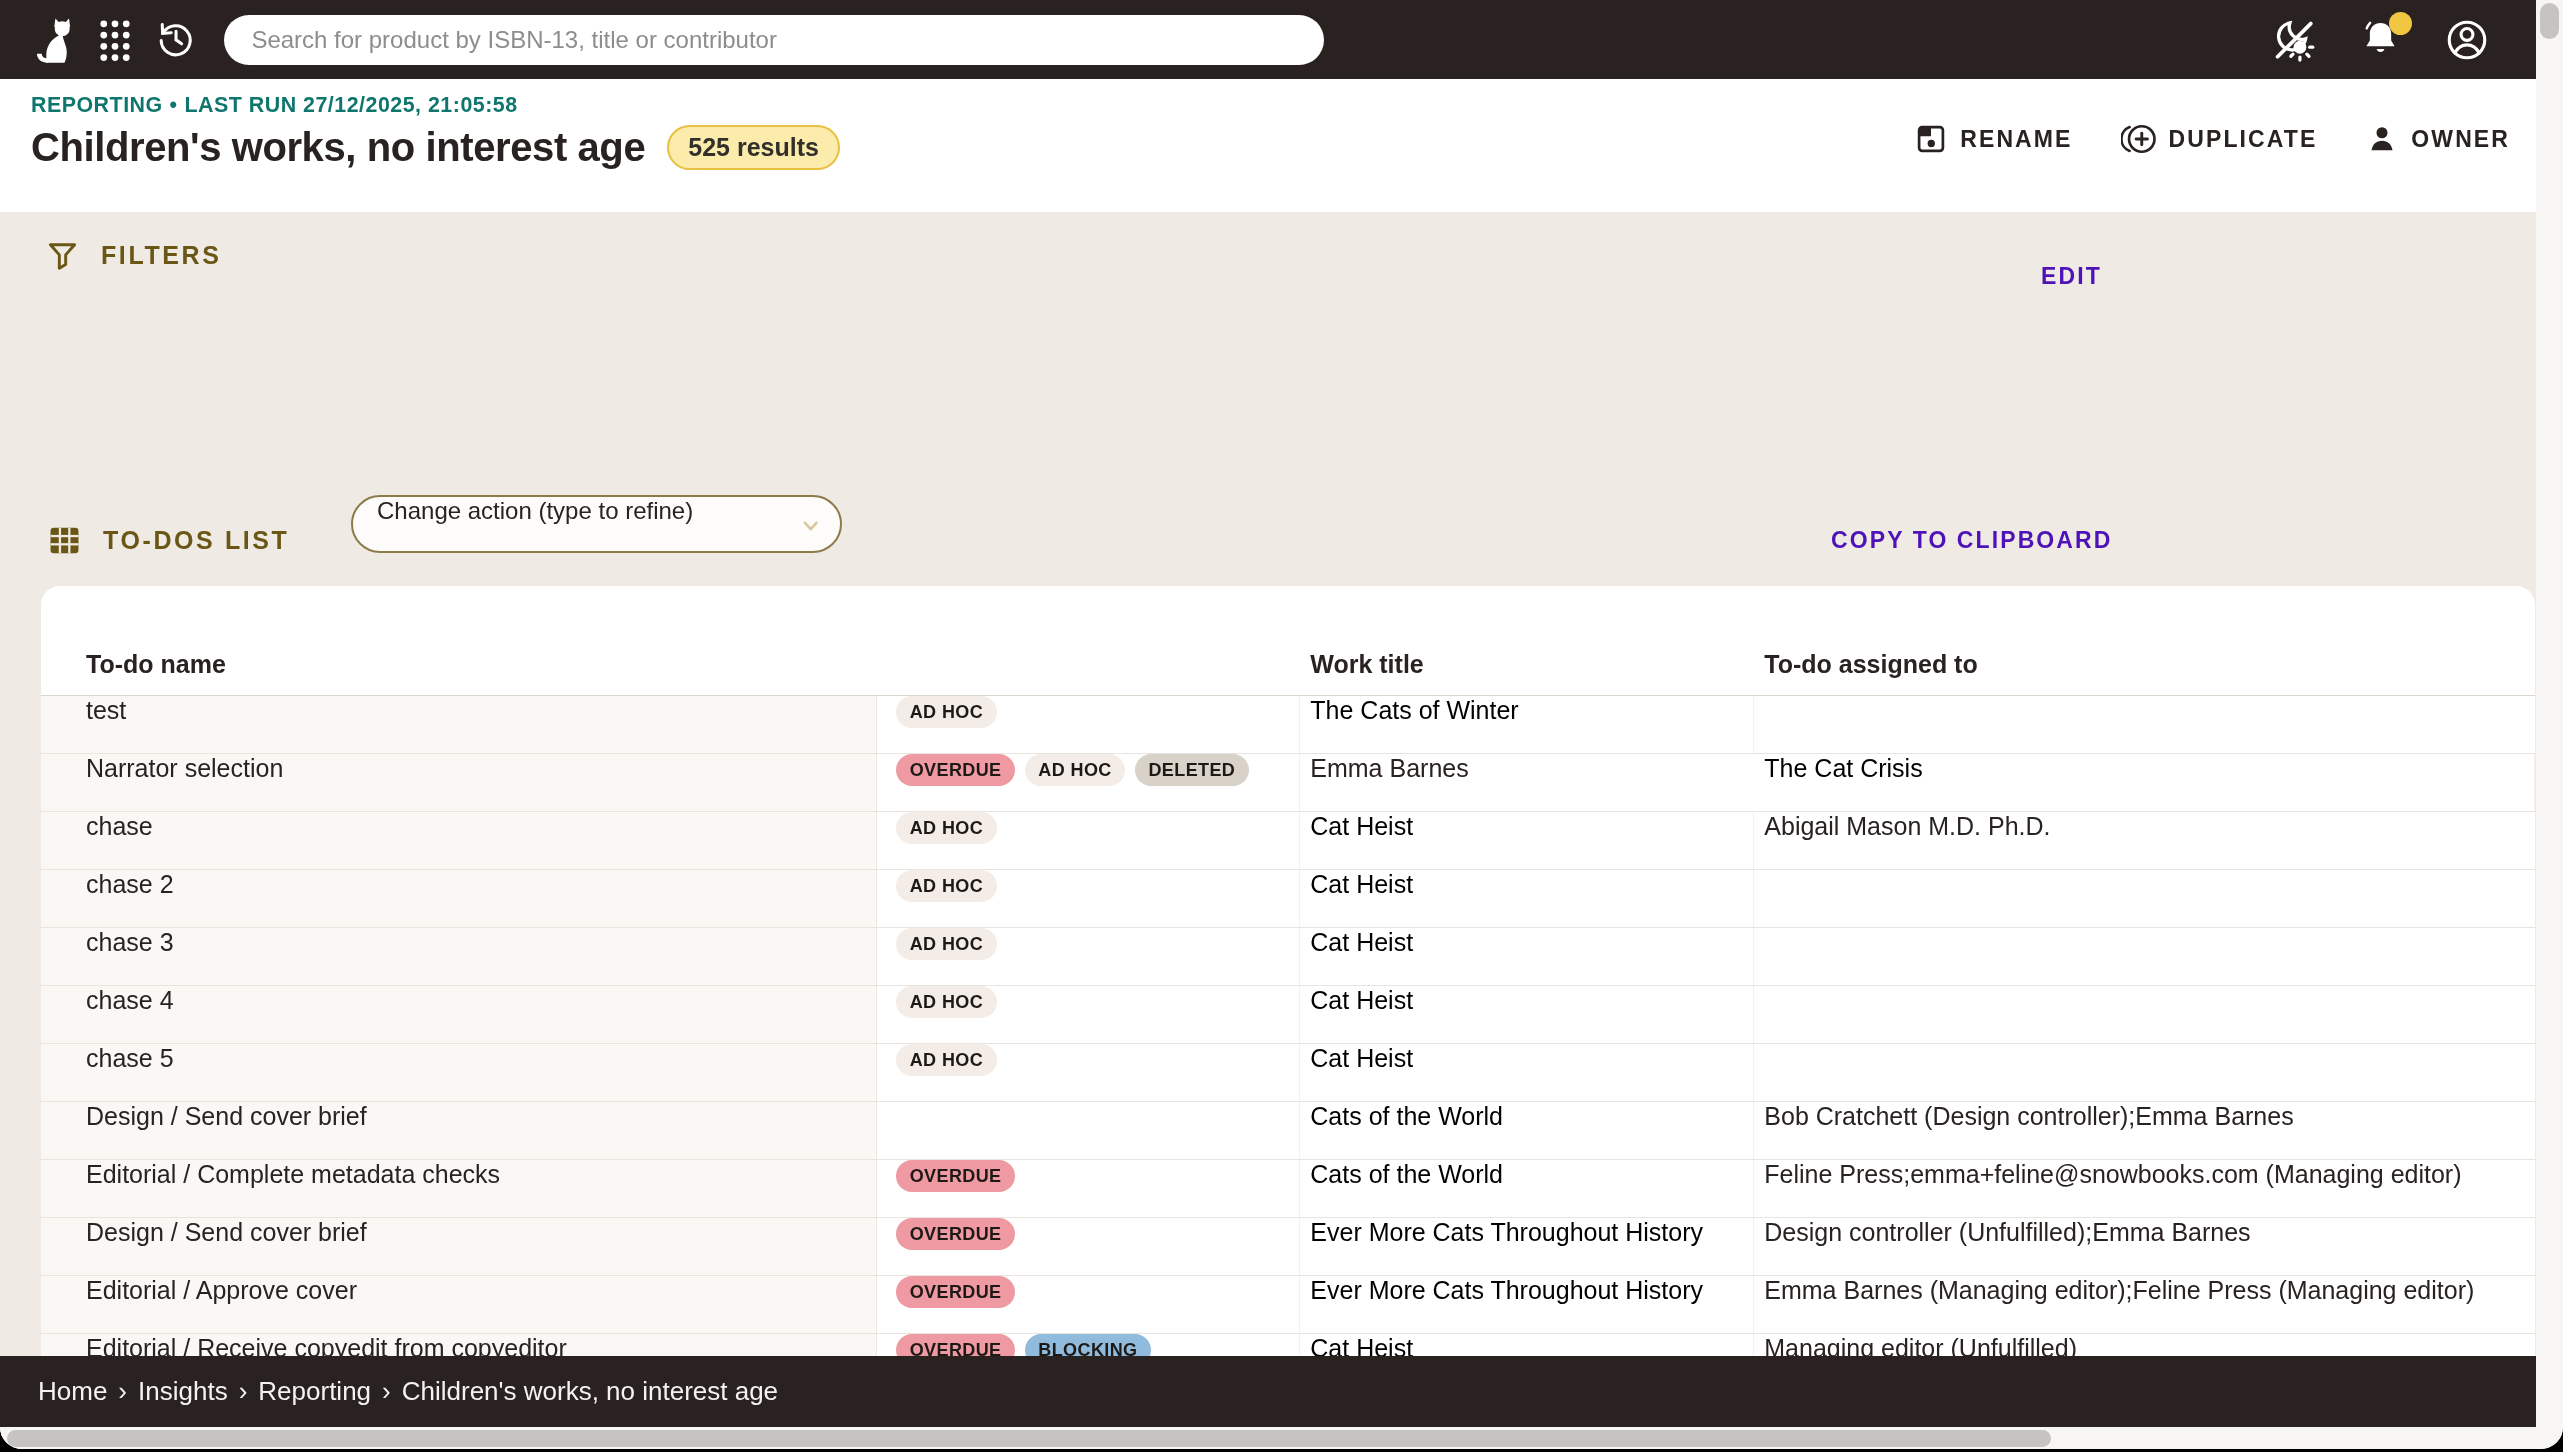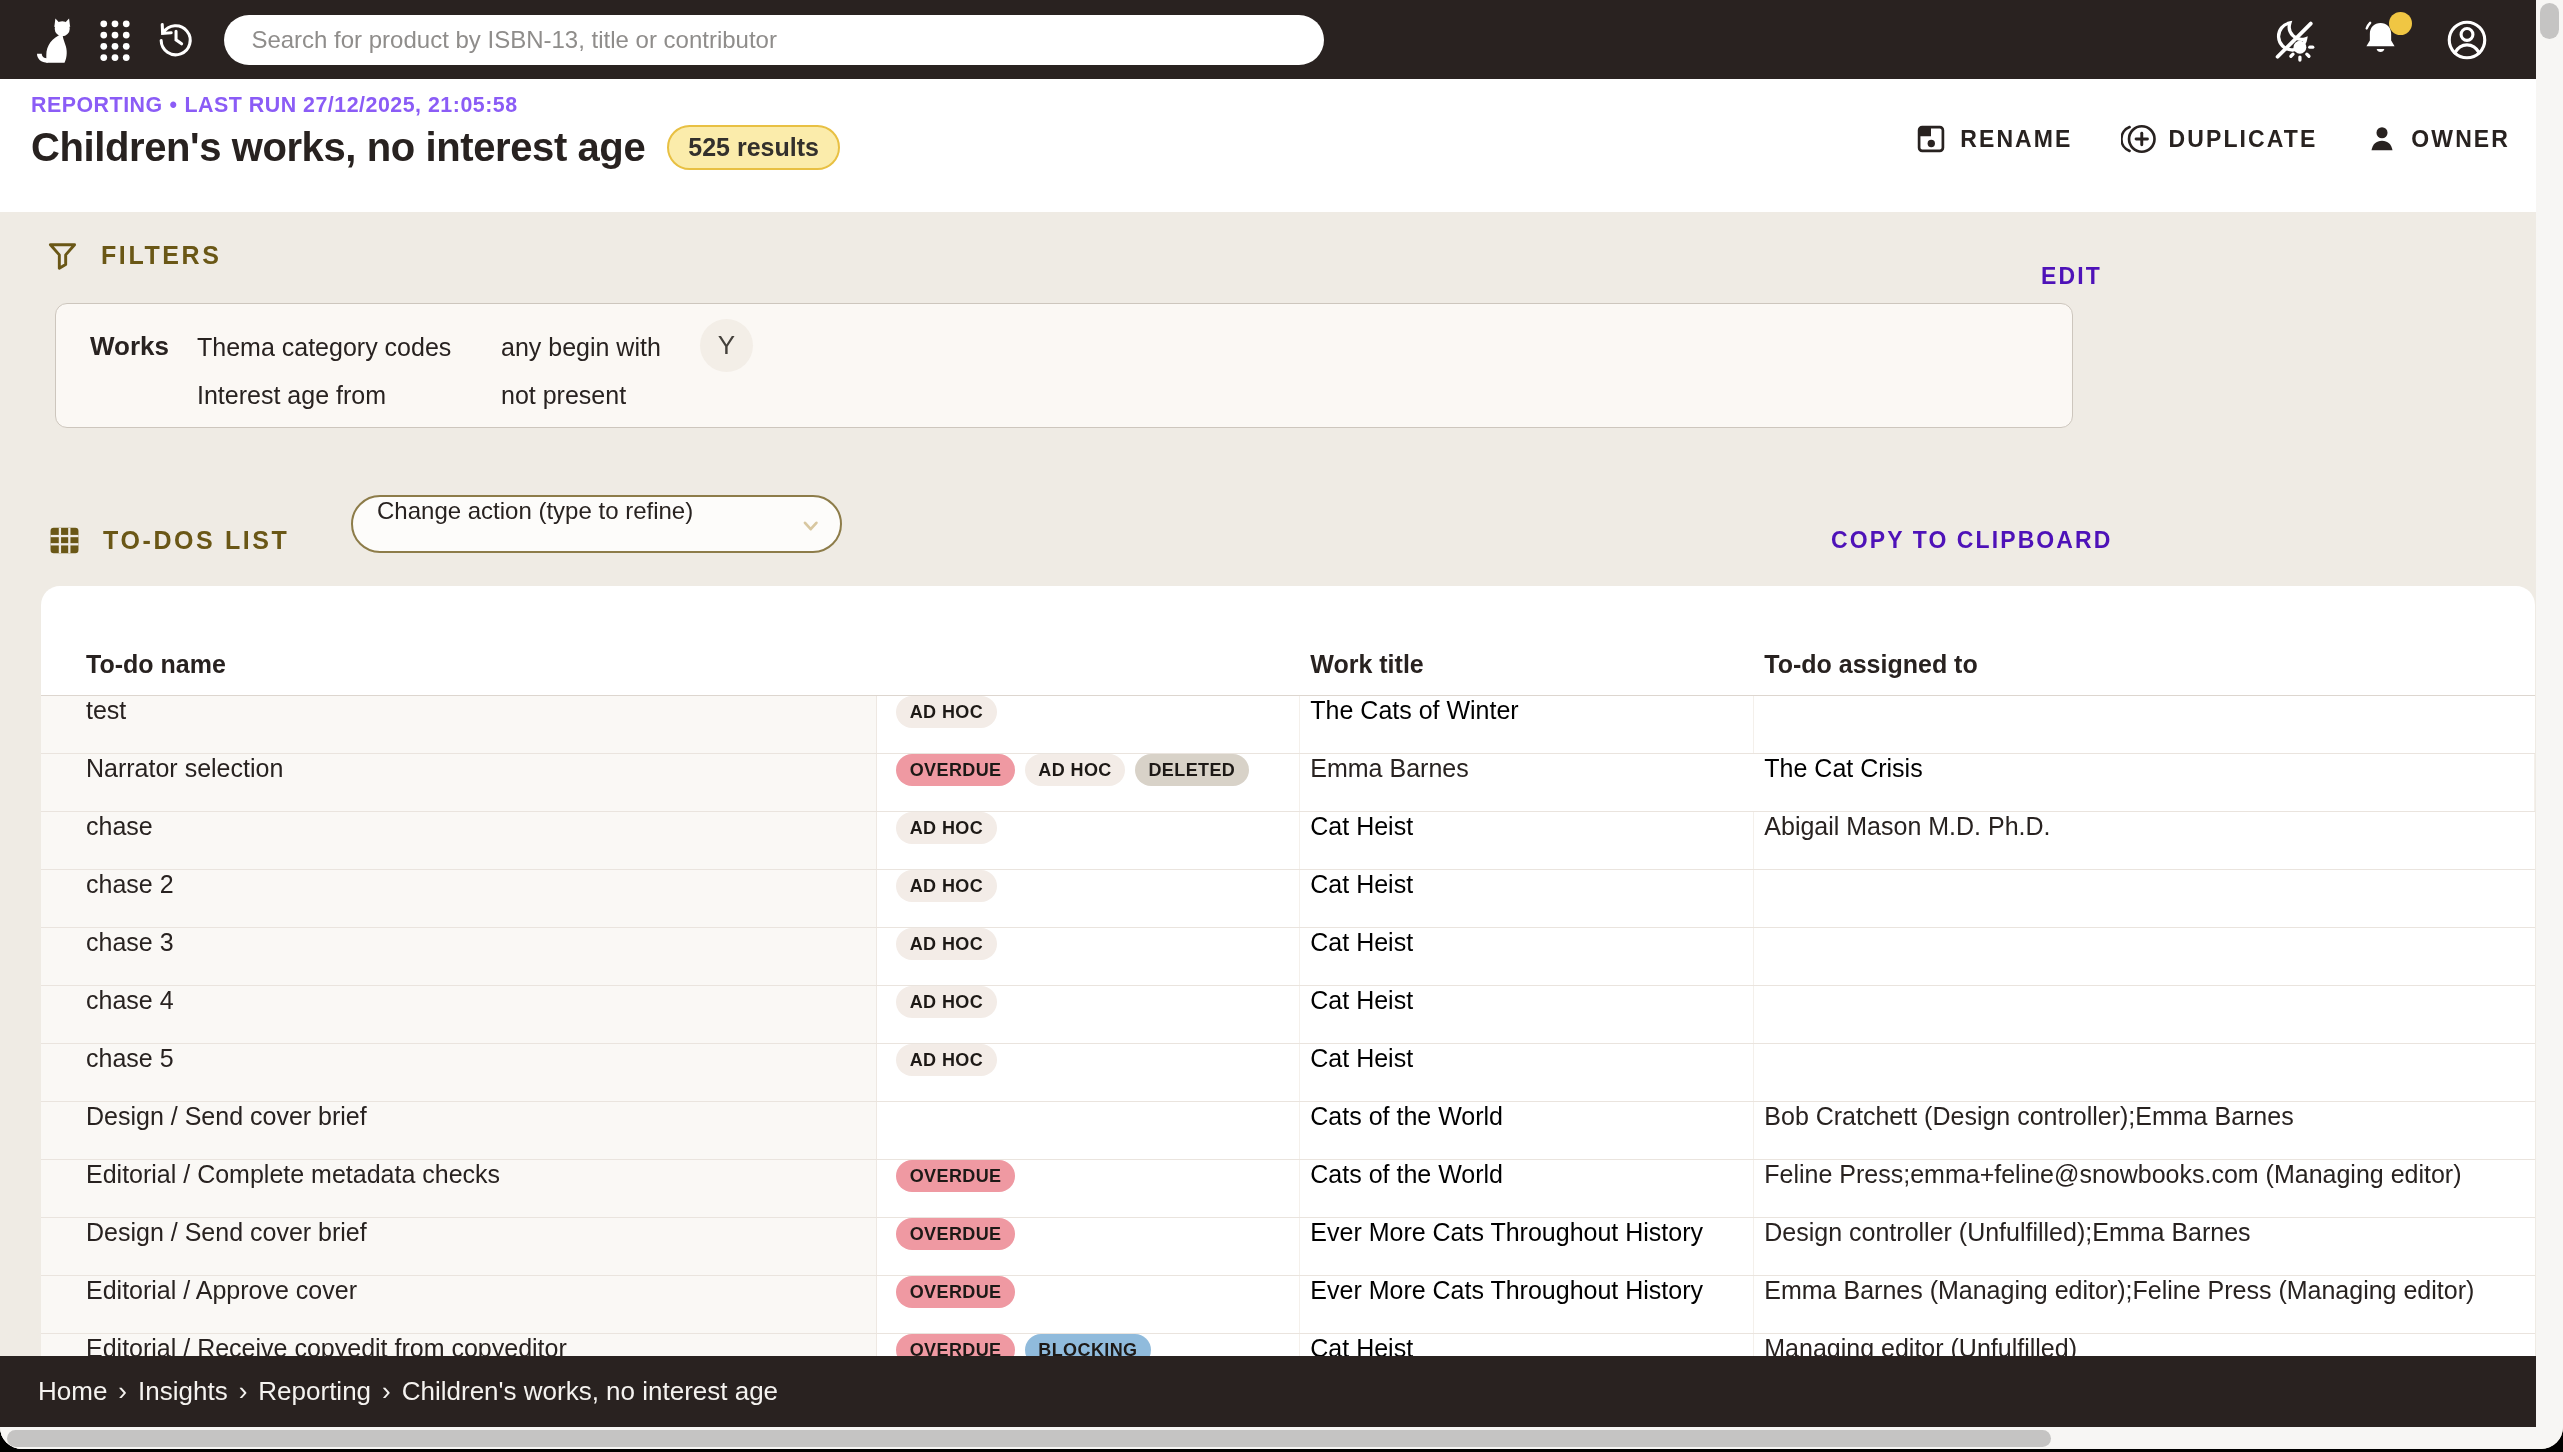--- a/index.html
+++ b/index.html
@@ -16,21 +16,21 @@
   .search-wrap { margin-left:27.4px; }
   .search-input { width:1100px; height:50px; border-radius:25px; border:none; background:#fff; font-family:"Liberation Sans",sans-serif;
     font-size:24px; padding:0 27.4px; color:#282220; outline:none; }
   .search-input::placeholder { color:#8f8d8b; }
   .topbar-right { position:absolute; right:46px; top:0; height:79px; display:flex; align-items:center; gap:41px; }
   .bell-wrap { position:relative; }
   .bell-dot { position:absolute; top:-5.1px; right:-8.6px; width:23px; height:23px; border-radius:50%; background:#f0c643; }
 
   
   .title-band { position:absolute; left:0; top:79px; width:2536px; height:133px; background:#ffffff; }
-  .kicker { margin:13.7px 0 0 31px; font-size:21.4px; font-weight:bold; letter-spacing:0.5px; color:#8b5cf6; }
+  .kicker { margin:13.7px 0 0 31px; font-size:21.4px; font-weight:bold; letter-spacing:0.5px; color:#0f766e; }
   .kicker .dot { margin:0 6.9px; }
   .title-row { display:flex; align-items:center; margin:6.9px 0 0 31px; }
   .page-title { font-size:40px; font-weight:bold; color:#282220; letter-spacing:-0.4px; }
   .results-badge { margin-left:22px; background:#fbecab; border:2.6px solid #e8c043; border-radius:856px; padding:6px 19px;
     font-size:25px; font-weight:bold; color:#33302c; }
   .title-actions { position:absolute; right:26px; top:43px; display:flex; align-items:center; gap:48px; }
   .action-btn { background:none; border:none; cursor:pointer; display:flex; align-items:center; gap:12px;
     font-family:"Liberation Sans",sans-serif; font-size:23px; font-weight:bold; letter-spacing:2.1px; color:#282220; }
 
   
@@ -222,33 +222,20 @@
       <div class="filters-title">
         <span>
           <svg width="33" height="33" viewBox="0 0 26 26" fill="none" stroke="#6a5716" stroke-width="2.3" stroke-linejoin="round">
             <path d="M3.5 4.5 H22.5 L15.5 12.5 V20 L10.5 23 V12.5 Z"></path>
           </svg>
         </span>
         <span class="section-label">FILTERS</span>
       </div>
       <button class="edit-link">EDIT</button>
 
-      <div class="filters-card">
-        <div class="cond-row">
-          <span class="cond-group">Works</span>
-          <span class="cond-field">Thema category codes</span>
-          <span class="cond-op">any begin with</span>
-          <span class="cond-chip">Y</span>
-        </div>
-        <div class="cond-row">
-          <span class="cond-field">Interest age from</span>
-          <span class="cond-op">not present</span>
-
-        </div>
-      </div>
 
       <div class="todos-title">
         <span>
           <svg width="33" height="33" viewBox="0 0 26 26">
             <rect x="2" y="3" width="22" height="20" rx="2.5" fill="#6a5716"></rect>
             <g stroke="#efebe4" stroke-width="1.8">
               <line x1="2" y1="9.5" x2="24" y2="9.5"></line>
               <line x1="2" y1="16" x2="24" y2="16"></line>
               <line x1="9.4" y1="3" x2="9.4" y2="23"></line>
               <line x1="16.8" y1="3" x2="16.8" y2="23"></line>

